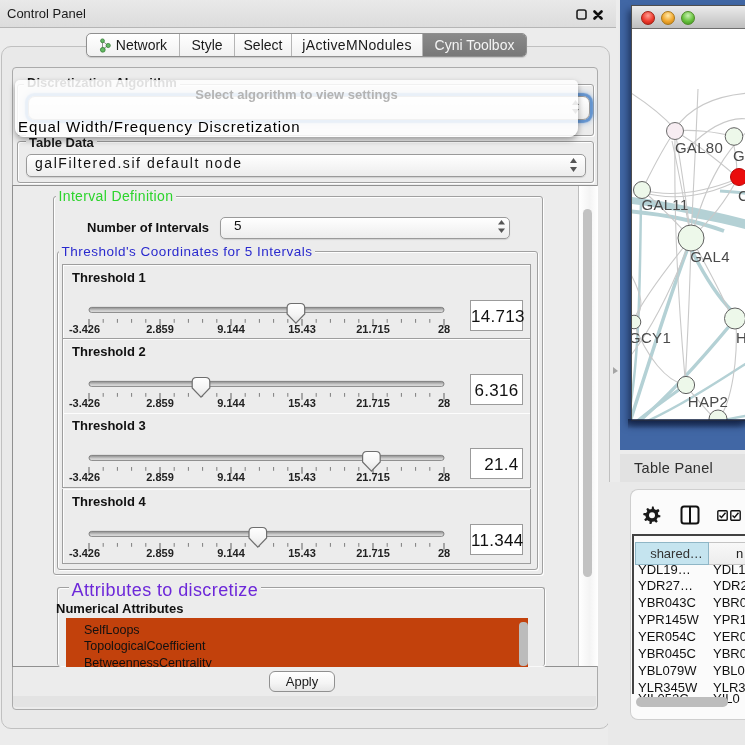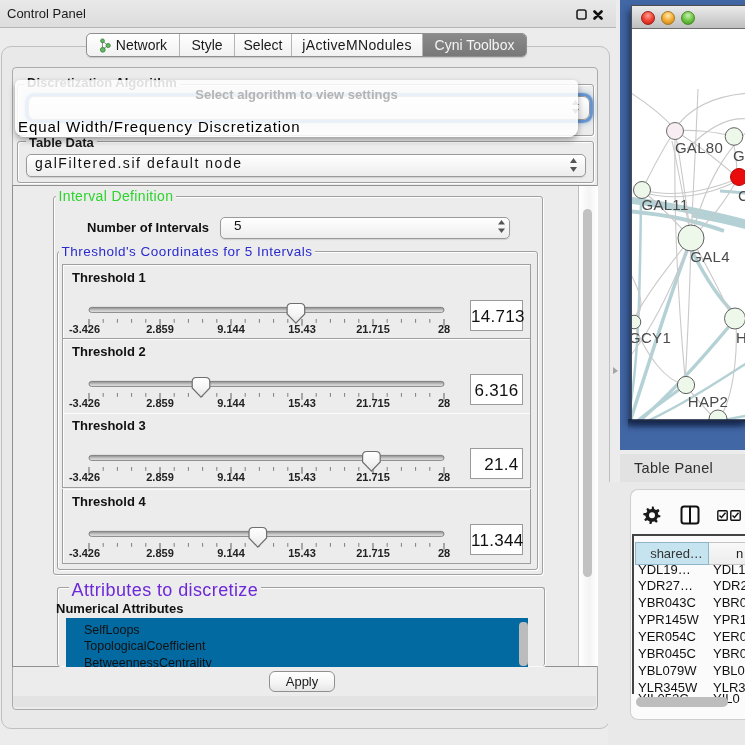--- a/index.html
+++ b/index.html
@@ -46,21 +46,21 @@
   font-size:13px;font-weight:bold;color:#b4b4b4;}
 #popup .i1{position:absolute;left:3px;top:23px;font-size:13.5px;font-weight:bold;color:#000;letter-spacing:0.45px;}
 #popup .i2{position:absolute;left:3px;top:38px;font-size:15px;color:#000;letter-spacing:0.9px;}
 
 #scrollpanel{left:12px;top:185px;width:585px;height:482px;border:1px solid #909090;
   background:#ececec;box-sizing:border-box;}
 #vtrack{left:565px;top:0px;width:19px;height:480px;
   background:linear-gradient(90deg,#ffffff,#f4f4f4 55%,#ffffff);border-left:1px solid #bdbdbd;}
 #vthumb{left:570px;top:23px;width:9px;height:368px;background:#c2c2c2;border-radius:5px;}
 
-#attrlist{left:66px;top:618px;width:462px;height:49px;background:#0369a1;overflow:hidden;padding-top:4px;box-sizing:border-box;}
+#attrlist{left:66px;top:618px;width:462px;height:49px;background:#c2410c;overflow:hidden;padding-top:4px;box-sizing:border-box;}
 #attrlist div{font-size:12.5px;color:#111;padding-left:18px;height:16.3px;line-height:16px;}
 #listthumb{left:519px;top:622px;width:8.5px;height:44px;background:#bcbcbc;border-radius:4px;}
 
 #applybtn{left:269px;top:671px;width:66px;height:21px;border:1px solid #909090;border-radius:6px;
   background:linear-gradient(#ffffff,#f4f4f4 60%,#e6e6e6);font-size:13px;color:#1a1a1a;
   text-align:center;line-height:20px;box-sizing:border-box;}
 
 #bluebg{left:620px;top:0;width:125px;height:450px;background:#4167a5;}
 #netwin{left:631px;top:5px;width:114px;height:414px;background:#fff;
   border:1px solid #4e4e4e;border-right:none;box-shadow:-3px 5px 7px rgba(8,18,45,0.55);}

